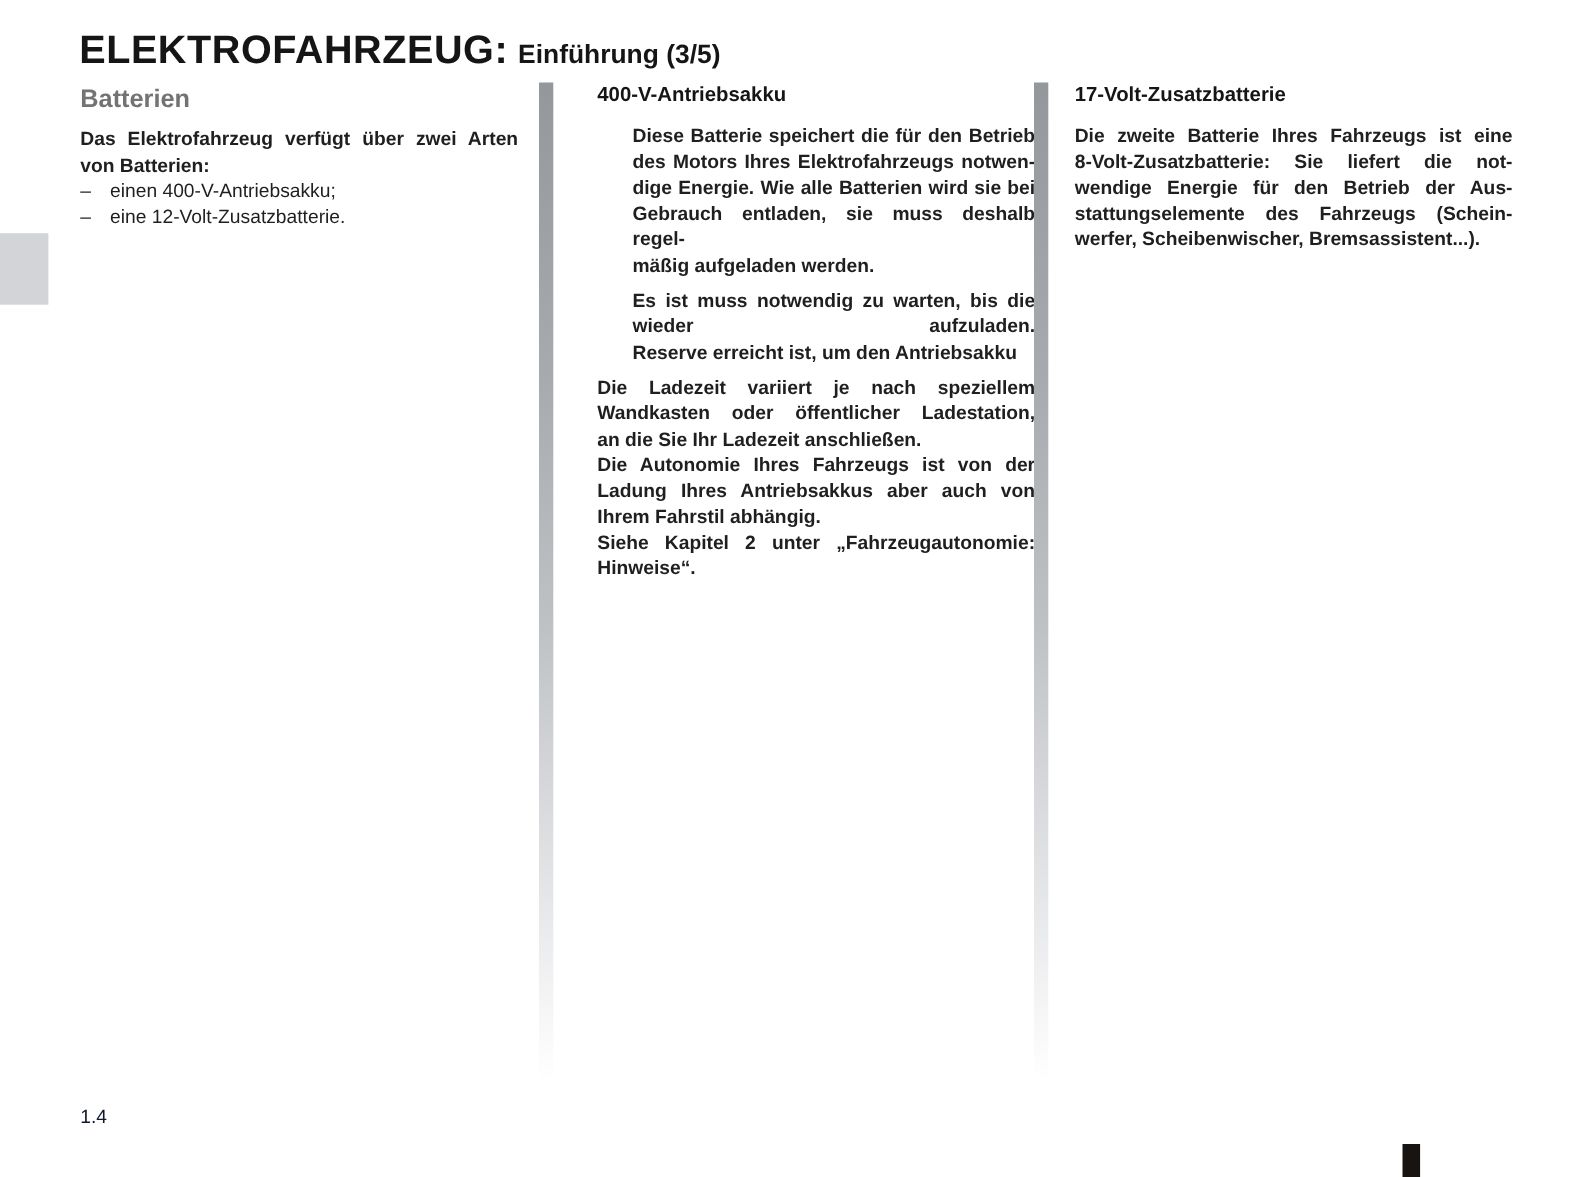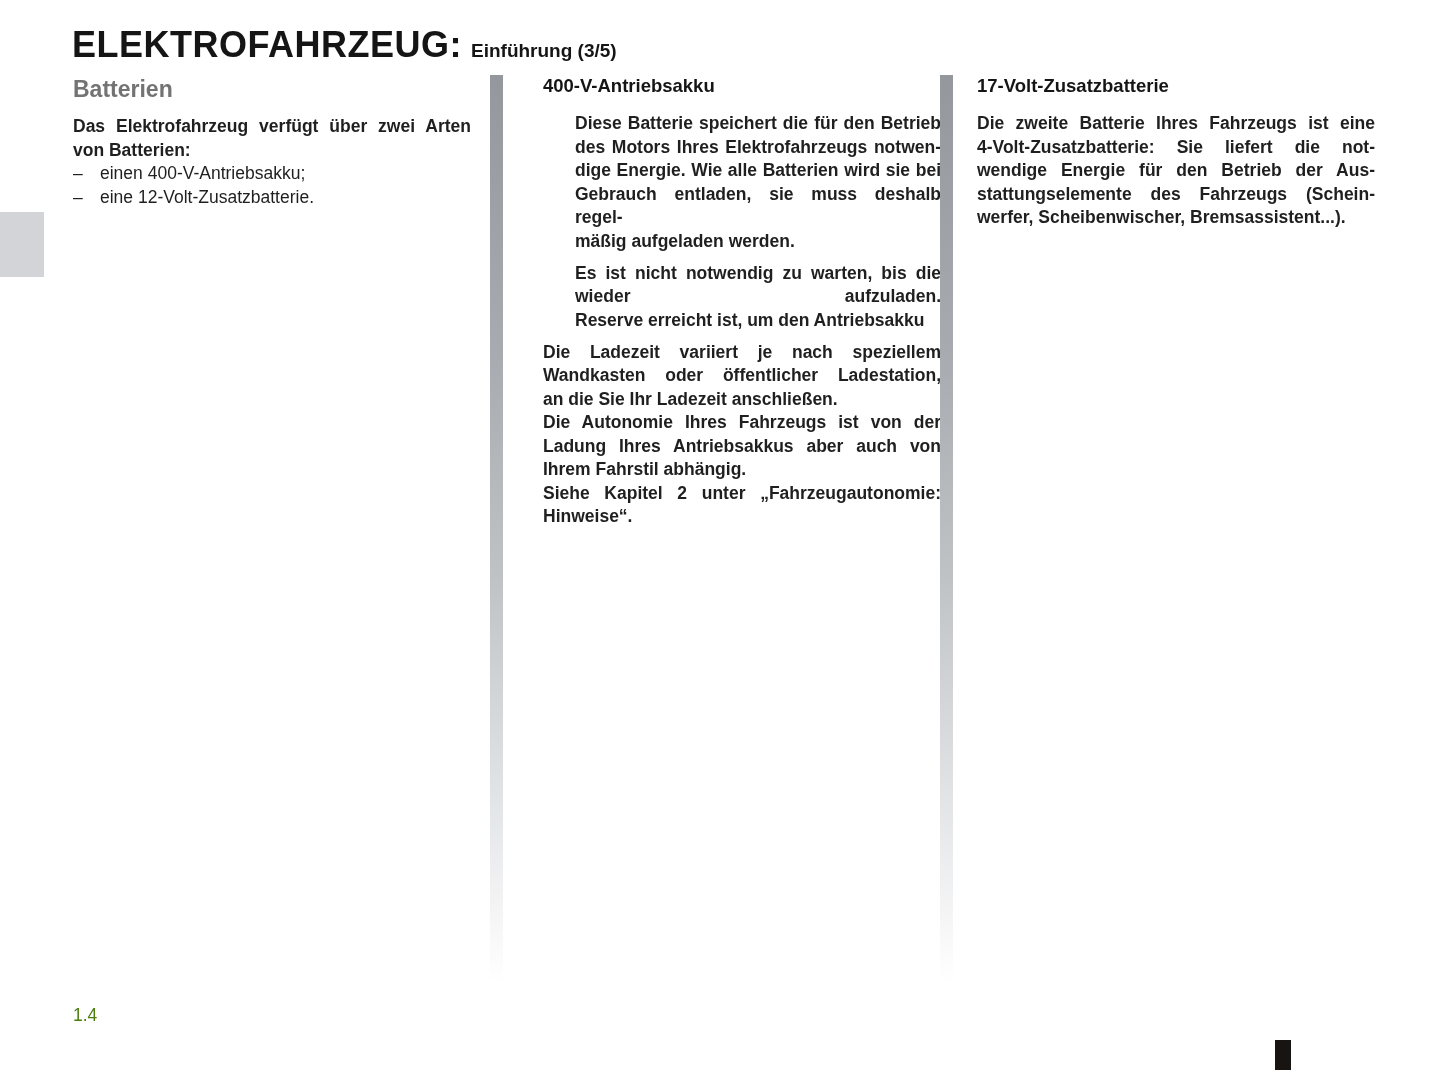--- a/index.html
+++ b/index.html
@@ -25,21 +25,21 @@
     margin: 0;
     white-space: nowrap;
     font-weight: bold;
     color: #151515;
   }
   .page-title .t-main {
     font-size: 36px;
     letter-spacing: 0.5px;
   }
   .page-title .t-sub {
-    font-size: 19px;
+    font-size: 24px;
     margin-left: 9px;
     margin-top: 32px;
   }
 
   
   .col {
     position: absolute;
     top: 75px;
     width: 398px;
     font-size: 17.5px;
@@ -106,21 +106,21 @@
     height: 65px;
     background: #d2d4d7;
   }
 
   
   .page-number {
     position: absolute;
     left: 73px;
     top: 1005px;
     font-size: 17.5px;
-    color: #4d7c0f;
+    color: #0f172a;
   }
 
   
   .print-mark {
     position: absolute;
     left: 1275px;
     bottom: 0;
     width: 16px;
     height: 30px;
     background: #171412;
@@ -156,21 +156,21 @@
   <section class="col col-middle">
     <h3>400-V-Antriebsakku</h3>
     <div class="block spaced">
         <div class="line">Diese Batterie speichert die für den Betrieb</div>
         <div class="line">des Motors Ihres Elektrofahrzeugs notwen-</div>
         <div class="line">dige Energie. Wie alle Batterien wird sie bei</div>
         <div class="line">Gebrauch entladen, sie muss deshalb regel-</div>
         <div class="line">mäßig aufgeladen werden.</div>
       </div>
     <div class="block spaced">
-        <div class="line">Es ist nicht notwendig zu warten, bis die</div>
+        <div class="line">Es ist muss notwendig zu warten, bis die</div>
         <div class="line">wieder aufzuladen.</div>
         <div class="line">Reserve erreicht ist, um den Antriebsakku</div>
       </div>
     <div class="block">
         <div class="line">Die Ladezeit variiert je nach speziellem</div>
         <div class="line">Wandkasten oder öffentlicher Ladestation,</div>
         <div class="line">an die Sie Ihr Ladezeit anschließen.</div>
       </div>
     <div class="block">
         <div class="line">Die Autonomie Ihres Fahrzeugs ist von der</div>
@@ -182,21 +182,21 @@
         <div class="line">Hinweise“.</div>
       </div>
   </section>
 
   <div class="divider divider-2"></div>
 
   <section class="col col-right">
     <h3>17-Volt-Zusatzbatterie</h3>
     <div class="block">
         <div class="line">Die zweite Batterie Ihres Fahrzeugs ist eine</div>
-        <div class="line">4-Volt-Zusatzbatterie: Sie liefert die not-</div>
+        <div class="line">8-Volt-Zusatzbatterie: Sie liefert die not-</div>
         <div class="line">wendige Energie für den Betrieb der Aus-</div>
         <div class="line">stattungselemente des Fahrzeugs (Schein-</div>
         <div class="line">werfer, Scheibenwischer, Bremsassistent...).</div>
       </div>
   </section>
 
   <div class="side-tab"></div>
 
   <div class="page-number">1.4</div>
 

